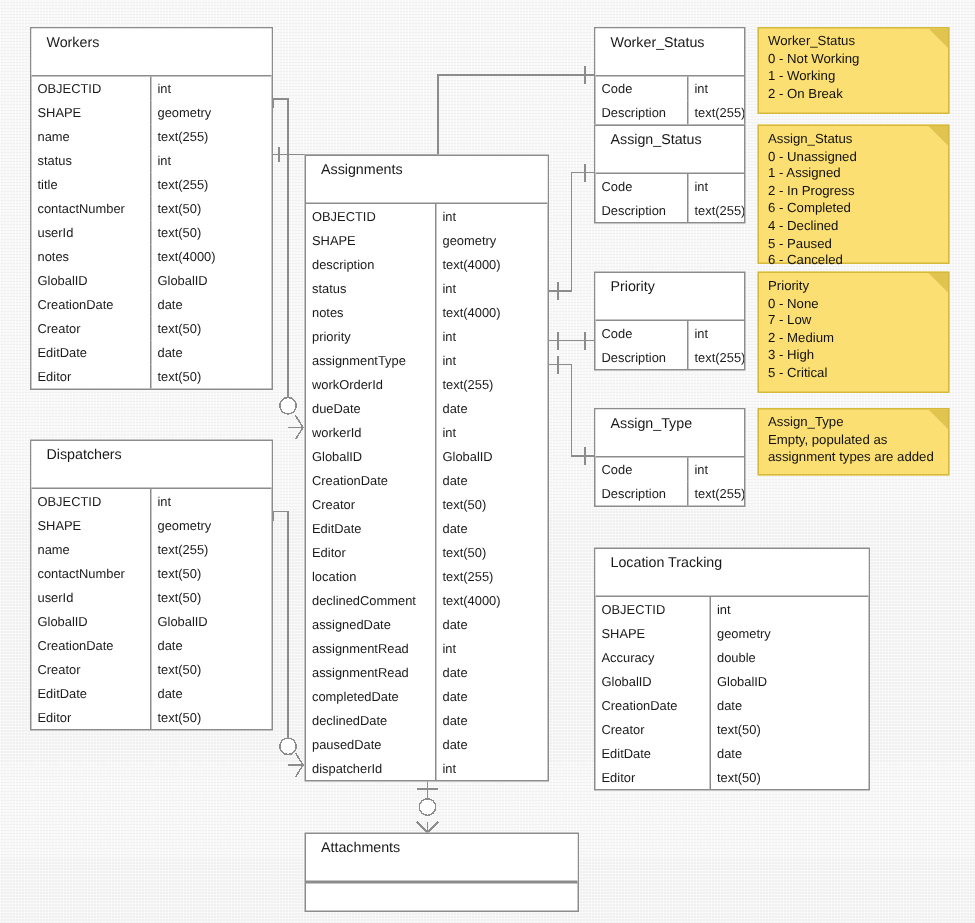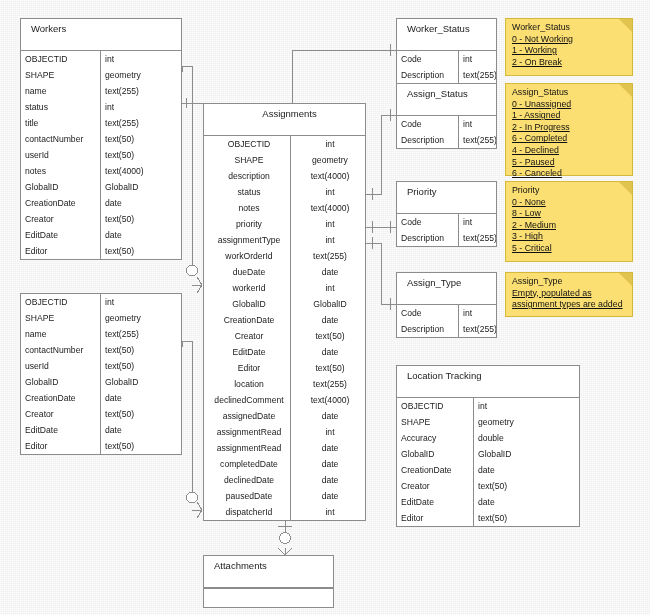--- a/index.html
+++ b/index.html
@@ -74,21 +74,21 @@
     background: #fbdf72;
     border: 1px solid #d4b93c;
     box-sizing: border-box;
     padding: 3px 6px 4px 6px;
     font-size: 8.8px;
     line-height: 11.6px;
     color: #111;
     z-index: 2;
   }
   .note .note-title { font-weight: normal; }
-  .note .note-line { white-space: nowrap; text-decoration: underline; }
+  .note .note-line { white-space: nowrap; }
   .note .fold {
     position: absolute;
     top: 0; right: 0;
     width: 0; height: 0;
     border-left: 13px solid transparent;
     border-top: 13px solid #e0c44f;
   }
 </style>
 </head>
 <body>
@@ -199,20 +199,21 @@
         <span class="ftype">date</span>
       </div>
     <div class="row">
         <span class="fname">Editor</span>
         <span class="ftype">text(50)</span>
       </div>
   </div>
 </div>
 
 <div class="entity split-95" style="left:20px; top:293px; width:162px;">
+  <div class="ent-title">Dispatchers</div>
   <div class="rows">
     <div class="row">
         <span class="fname">OBJECTID</span>
         <span class="ftype">int</span>
       </div>
     <div class="row">
         <span class="fname">SHAPE</span>
         <span class="ftype">geometry</span>
       </div>
     <div class="row">
@@ -243,21 +244,21 @@
         <span class="fname">EditDate</span>
         <span class="ftype">date</span>
       </div>
     <div class="row">
         <span class="fname">Editor</span>
         <span class="ftype">text(50)</span>
       </div>
   </div>
 </div>
 
-<div class="entity split-85" style="left:203px; top:103px; width:163px;text-align:center;">
+<div class="entity split-85" style="left:203px; top:103px; width:163px;">
   <div class="ent-title">Assignments</div>
   <div class="rows">
     <div class="row">
         <span class="fname">OBJECTID</span>
         <span class="ftype">int</span>
       </div>
     <div class="row">
         <span class="fname">SHAPE</span>
         <span class="ftype">geometry</span>
       </div>
@@ -439,21 +440,21 @@
         <span class="fname">EditDate</span>
         <span class="ftype">date</span>
       </div>
     <div class="row">
         <span class="fname">Editor</span>
         <span class="ftype">text(50)</span>
       </div>
   </div>
 </div>
 
-<div class="entity" style="left:203px; top:555px; width:131px;">
+<div class="entity" style="left:203px; top:555px; width:183px;">
   <div class="ent-title">Attachments</div>
   <div class="empty-band"></div>
 </div>
 
 <div class="note" style="left:505px; top:18px; width:128px; height:58px;">
   <div class="fold"></div>
   <div class="note-title">Worker_Status</div>
   <div class="note-line">0 - Not Working</div>
   <div class="note-line">1 - Working</div>
   <div class="note-line">2 - On Break</div>
@@ -468,21 +469,21 @@
   <div class="note-line">6 - Completed</div>
   <div class="note-line">4 - Declined</div>
   <div class="note-line">5 - Paused</div>
   <div class="note-line">6 - Canceled</div>
 </div>
 
 <div class="note" style="left:505px; top:181px; width:128px; height:81px;">
   <div class="fold"></div>
   <div class="note-title">Priority</div>
   <div class="note-line">0 - None</div>
-  <div class="note-line">8 - Low</div>
+  <div class="note-line">7 - Low</div>
   <div class="note-line">2 - Medium</div>
   <div class="note-line">3 - High</div>
   <div class="note-line">5 - Critical</div>
 </div>
 
 <div class="note" style="left:505px; top:272px; width:128px; height:45px;">
   <div class="fold"></div>
   <div class="note-title">Assign_Type</div>
   <div class="note-line">Empty, populated as</div>
   <div class="note-line">assignment types are added</div>

